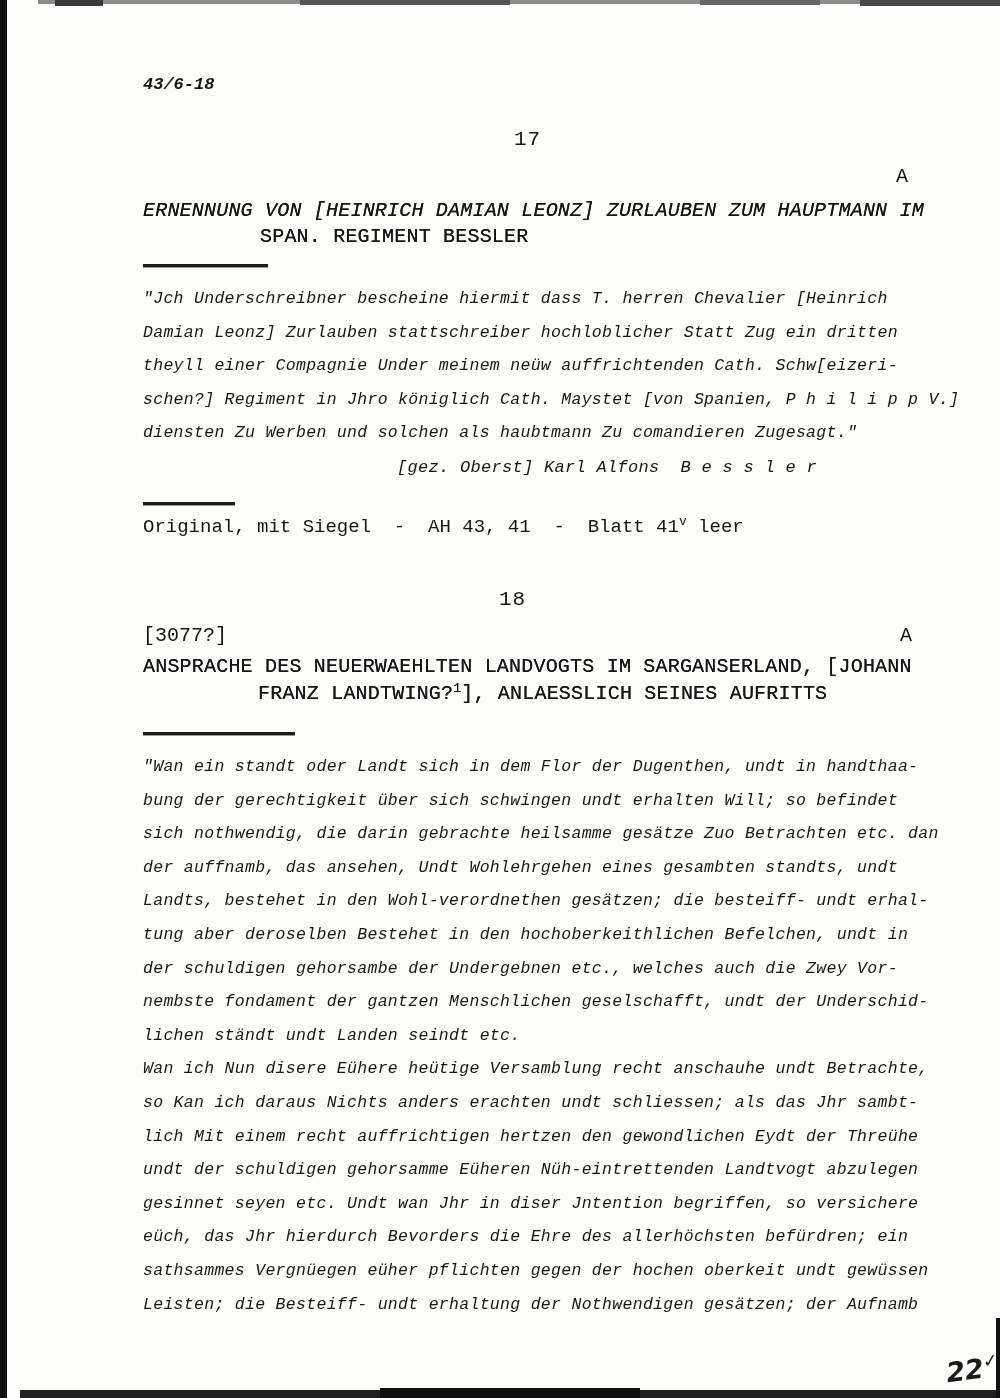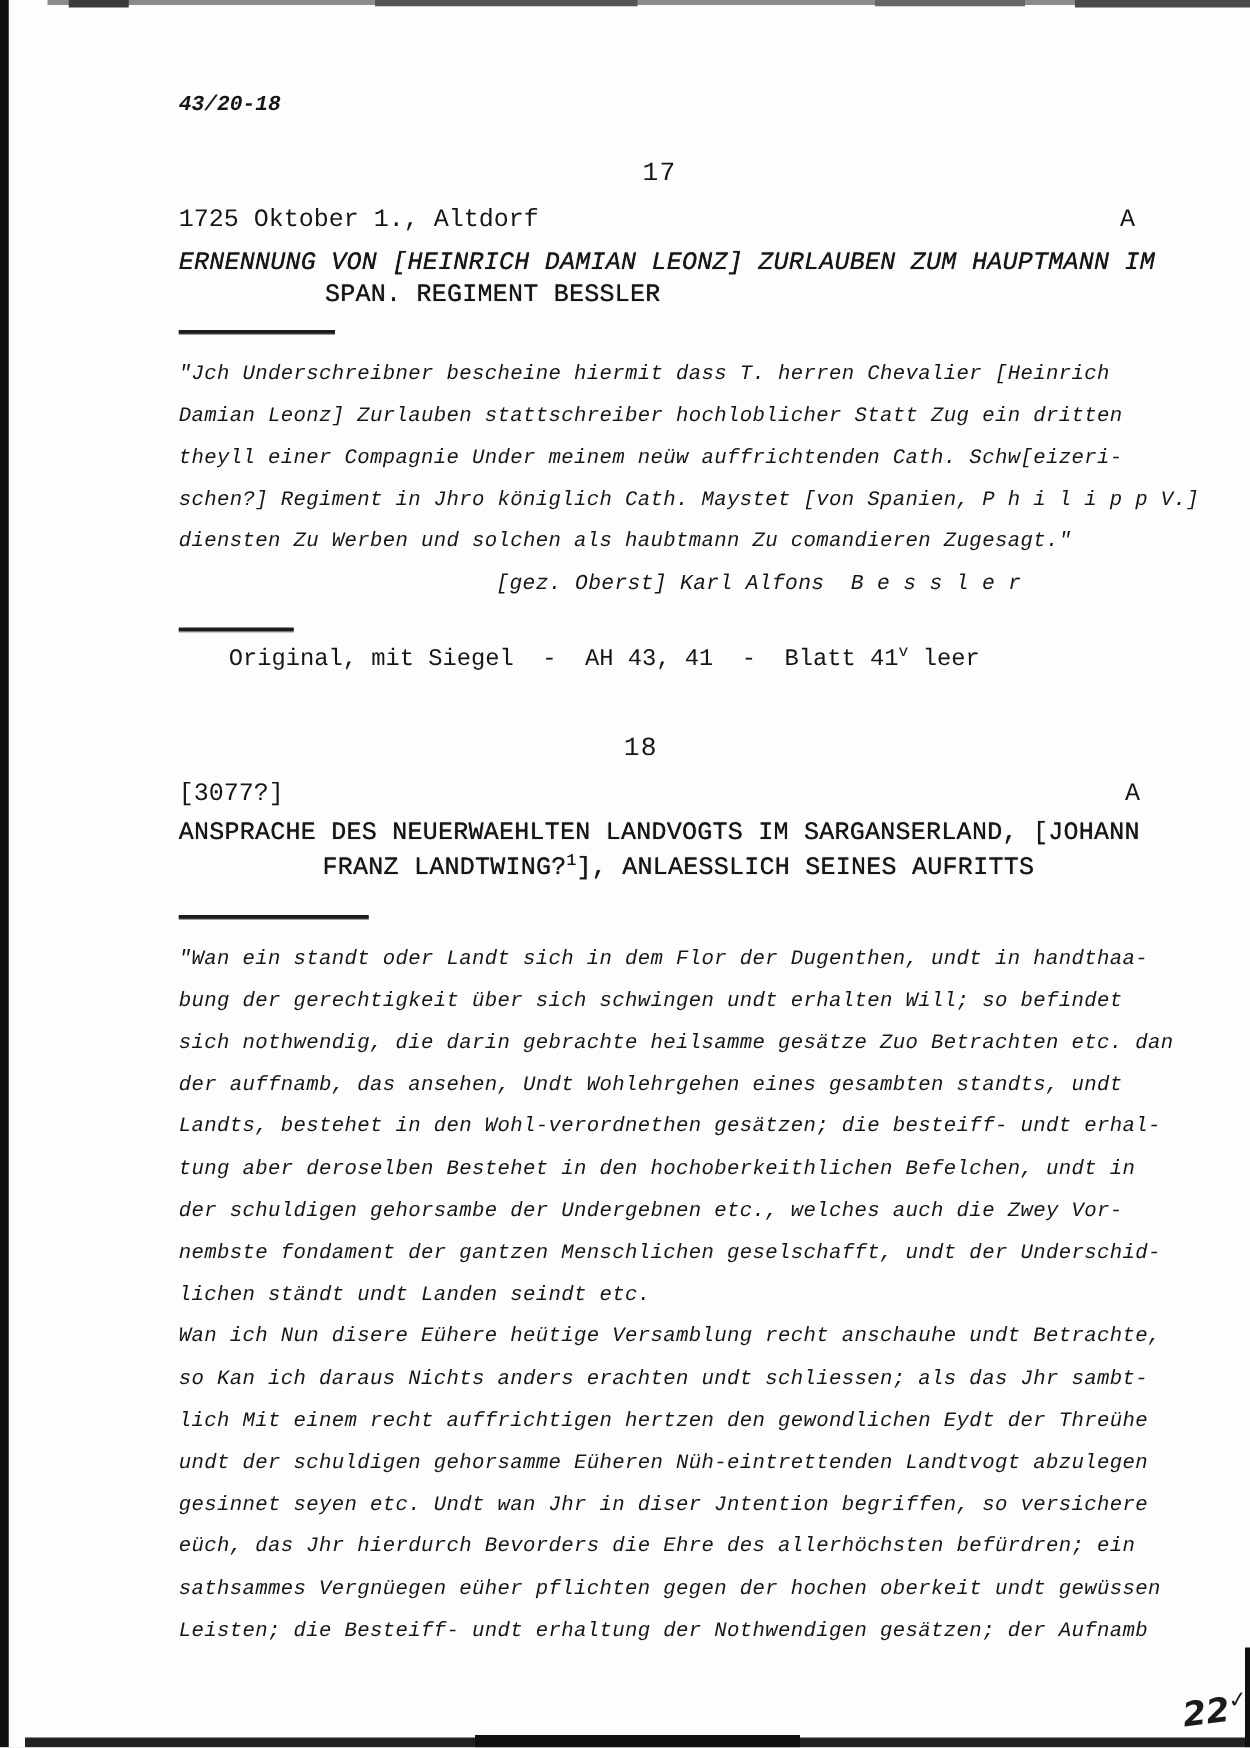--- a/index.html
+++ b/index.html
@@ -50,38 +50,37 @@
   <div class="edge" style="left:0; top:0; width:7px; height:1398px;"></div>
   <div class="seg" style="left:38px; top:0; width:962px; height:4px; background:#8b8b8b;"></div>
   <div class="seg" style="left:55px; top:0; width:48px; height:6px; background:#3a3a3a;"></div>
   <div class="seg" style="left:300px; top:0; width:210px; height:5px; background:#555;"></div>
   <div class="seg" style="left:700px; top:0; width:120px; height:5px; background:#666;"></div>
   <div class="seg" style="left:860px; top:0; width:140px; height:6px; background:#4a4a4a;"></div>
   <div class="seg" style="left:20px; top:1390px; width:980px; height:8px; background:#222;"></div>
   <div class="seg" style="left:380px; top:1388px; width:260px; height:10px; background:#101010;"></div>
   <div class="seg" style="left:996px; top:1318px; width:4px; height:80px; background:#101010;"></div>
 
-  <div class="abs ref" style="left:143px; top:75px;">43/20-18</div>
+  <div class="abs ref" style="left:143px; top:75px;">43/6-18</div>
 
   <div class="abs entry-num" style="left:514px; top:128px;">17</div>
 
-  <div class="abs dateline" style="left:143px; top:165px;">1725 Oktober 1., Altdorf</div>
   <div class="abs marginal" style="left:896px; top:165px;">A</div>
 
   <div class="abs title" style="left:143px; top:199px;font-style:italic;">ERNENNUNG VON [HEINRICH DAMIAN LEONZ] ZURLAUBEN ZUM HAUPTMANN IM</div>
   <div class="abs title" style="left:260px; top:225px;">SPAN. REGIMENT BESSLER</div>
 
   <div class="divider" style="left:143px; top:264px; width:125px;"></div>
 
   <div class="quote" style="left:143px; top:282px;"><div>"Jch Underschreibner bescheine hiermit dass T. herren Chevalier [Heinrich</div><div>Damian Leonz] Zurlauben stattschreiber hochloblicher Statt Zug ein dritten</div><div>theyll einer Compagnie Under meinem neüw auffrichtenden Cath. Schw[eizeri-</div><div>schen?] Regiment in Jhro königlich Cath. Maystet [von Spanien, P h i l i p p V.]</div><div>diensten Zu Werben und solchen als haubtmann Zu comandieren Zugesagt."</div></div>
 
   <div class="abs sig" style="left:397px; top:458px;">[gez. Oberst] Karl Alfons  B e s s l e r</div>
 
   <div class="divider" style="left:143px; top:502px; width:92px;"></div>
-  <div class="abs sourceln" style="left:143px; top:514px;margin-left:40px;"><span>Original, mit Siegel  -  AH 43, 41  -  Blatt 41</span><span class="sup">v</span><span> leer</span></div>
+  <div class="abs sourceln" style="left:143px; top:514px;"><span>Original, mit Siegel  -  AH 43, 41  -  Blatt 41</span><span class="sup">v</span><span> leer</span></div>
 
   <div class="abs entry-num" style="left:499px; top:588px;">18</div>
 
   <div class="abs dateline" style="left:143px; top:624px;">[3077?]</div>
   <div class="abs marginal" style="left:900px; top:624px;">A</div>
 
   <div class="abs title" style="left:143px; top:655px;">ANSPRACHE DES NEUERWAEHLTEN LANDVOGTS IM SARGANSERLAND, [JOHANN</div>
   <div class="abs title" style="left:258px; top:681px;"><span>FRANZ LANDTWING?</span><span class="sup">1</span><span>], ANLAESSLICH SEINES AUFRITTS</span></div>
 
   <div class="divider" style="left:143px; top:732px; width:152px;"></div>

